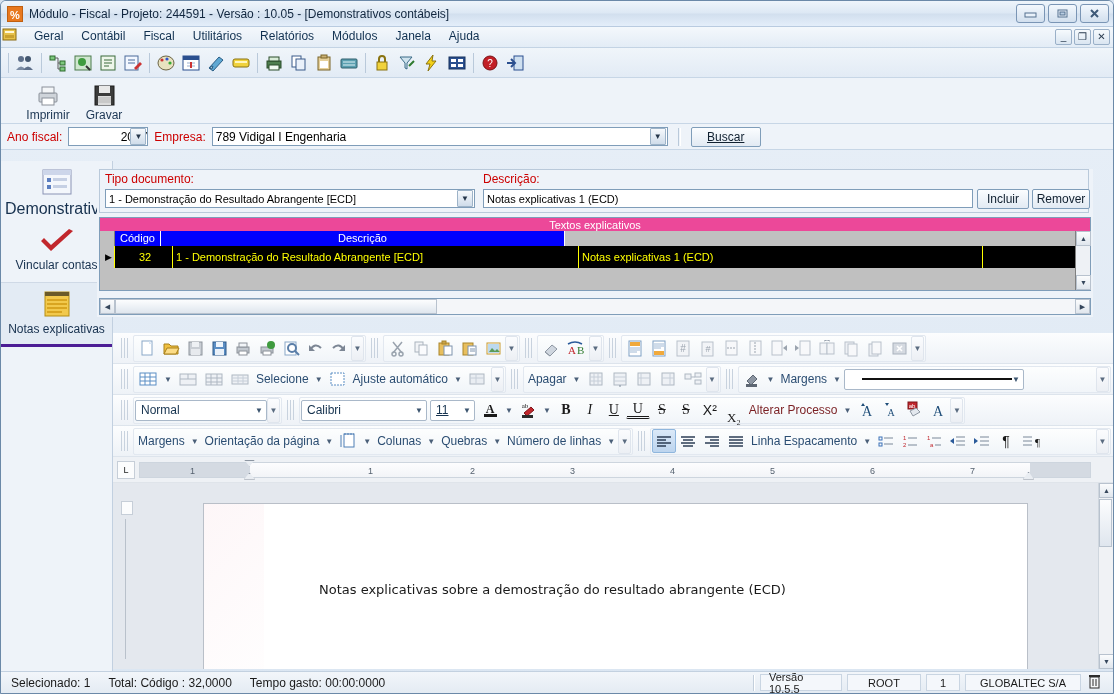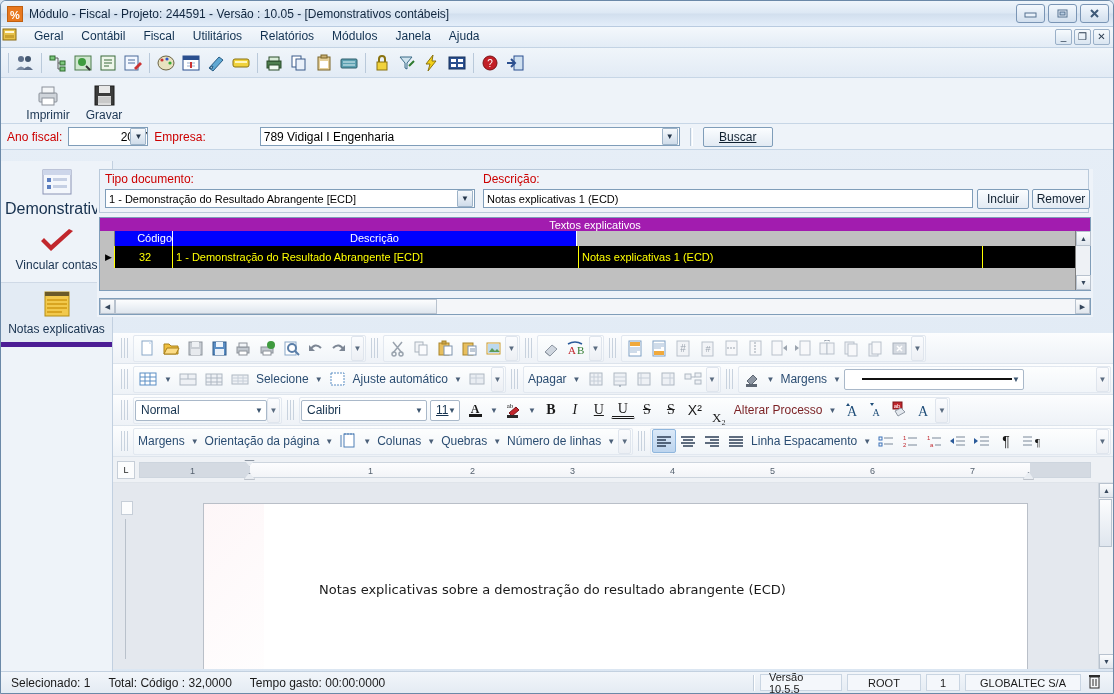--- a/index.html
+++ b/index.html
@@ -94,21 +94,21 @@
     display:flex;align-items:center;justify-content:center;
   }
   .ul { text-decoration:underline; }
   
   .groupwrap {
     position:absolute; left:96px; top:168px; width:996px; height:148px;
     background:#eef3f9;
   }
   
   .gridhdr {
-    background:#a21caf;color:#fff;text-align:center;font-size:11px;
+    background:#ec4899;color:#fff;text-align:center;font-size:11px;
     height:14px;line-height:14px;border:1px solid #7f9db9;border-bottom:none;
   }
   .colhdr { display:flex; height:15px; font-size:11px; }
   .colhdr div {
     background:#0000ff;color:#fff;text-align:center;line-height:15px;
     border-right:1px solid #fff;
   }
   .row { display:flex; height:22px; font-size:11px; align-items:stretch; }
   .row > div { display:flex; align-items:center; padding-left:3px;
                border-right:1px solid #808080; }
@@ -384,21 +384,21 @@
     </div>
   </div>
 
   <div class="filterbar">
     <span class="lbl-red">Ano fiscal:</span>
     <div class="combo" style="width:80px;justify-content:flex-end;">
       <span>2017</span>
       <span class="arrow">▼</span>
     </div>
     <span class="lbl-red">Empresa:</span>
-    <div class="combo" style="width:420px;margin-left:48px;">
+    <div class="combo" style="width:456px;">
       <span>789  Vidigal I Engenharia</span>
       <span class="arrow">▼</span>
     </div>
     <div style="width:3px;height:18px;border-left:1px solid #b9c9da;border-right:1px solid #fff;margin:0 4px;"></div>
     <div class="btn3d" style="width:70px;height:20px;">
       <span class="ul">Buscar</span>
     </div>
   </div>
 
   <div style="position:absolute;left:0;top:160px;width:112px;bottom:22px;background:#eef3f9;border-right:1px solid #c2d0e0;">
@@ -412,21 +412,21 @@
           <rect x="15" y="18" width="14" height="3" fill="#c6d0e4"></rect>
         </svg>
       <div style="font-size:16px;color:#16304e;">Demonstrativo</div>
     </div>
     <div style="height:60px;text-align:center;padding-top:4px;border-bottom:1px solid #cfd9e6;">
       <svg width="42" height="28">
           <path d="M5 14 L15 24 L37 4 L33 2 L15 18 L8 11z" fill="#c1272d"></path>
         </svg>
       <div style="font-size:12px;color:#16304e;">Vincular contas</div>
     </div>
-    <div style="height:64px;text-align:center;padding-top:6px;background:#e3ebf4;border-bottom:5px solid #4c1d95;">
+    <div style="height:64px;text-align:center;padding-top:6px;background:#e3ebf4;border-bottom:3px solid #4c1d95;">
       <svg width="34" height="30">
           <rect x="5" y="3" width="24" height="24" fill="#f2c94c" stroke="#b58d12"></rect>
           <rect x="5" y="3" width="24" height="4" fill="#6b5a28"></rect>
           <path d="M7 11h20M7 15h20M7 19h20M7 23h15" stroke="#d9a520" stroke-width="2"></path>
         </svg>
       <div style="font-size:12px;color:#16304e;">Notas explicativas</div>
     </div>
   </div>
 
   <div class="groupwrap">
@@ -445,21 +445,21 @@
     </div>
     <div class="btn3d" style="position:absolute;left:935px;top:20px;width:58px;height:20px;">
       <span>Remover</span>
     </div>
 
     <div style="position:absolute;left:2px;top:48px;width:992px;height:74px;">
       <div class="gridhdr">Textos explicativos</div>
       <div style="border:1px solid #7f9db9;border-top:none;background:#c0c0c0;height:60px;position:relative;">
         <div class="colhdr">
           <div style="width:15px;background:#c0c0c0;border-right:1px solid #808080;"></div>
-          <div style="width:58px;text-align:right;">Código</div>
+          <div style="width:46px;">Código</div>
           <div style="width:404px;">Descrição</div>
         </div>
         <div class="row sel">
           <div style="width:15px;background:#c0c0c0;color:#000;justify-content:center;font-size:9px;">▶</div>
           <div style="width:58px;justify-content:center;">32</div>
           <div style="width:406px;">1 - Demonstração do Resultado Abrangente [ECD]</div>
           <div style="width:404px;">Notas explicativas 1 (ECD)</div>
         </div>
         <div style="position:absolute;right:0;top:0;width:15px;bottom:0;background:#eef1f5;border-left:1px solid #808080;">
           <div class="sbtn">▲</div>
@@ -788,21 +788,21 @@
         <span class="ca">▼</span>
       </div>
       <div class="ovf">▼</div>
     </div>
     <div class="grip"></div>
     <div class="rgroup">
       <div class="cbox" style="width:126px;">
         <span>Calibri</span>
         <span class="ca">▼</span>
       </div>
-      <div class="cbox" style="width:30px;margin-left:3px;text-decoration:underline;">
+      <div class="cbox" style="width:45px;margin-left:3px;text-decoration:underline;">
         <span>11</span>
         <span class="ca">▼</span>
       </div>
       <div class="rbtn" style="margin-left:3px;">
         <svg width="17" height="18">
             <text x="8" y="12" font-size="12" fill="#1a1a1a" text-anchor="middle" font-family="Liberation Serif" font-weight="bold">A</text>
             <rect x="2" y="13" width="13" height="3" fill="#1a1a1a"></rect>
           </svg>
       </div>
       <span class="caret">▼</span>

